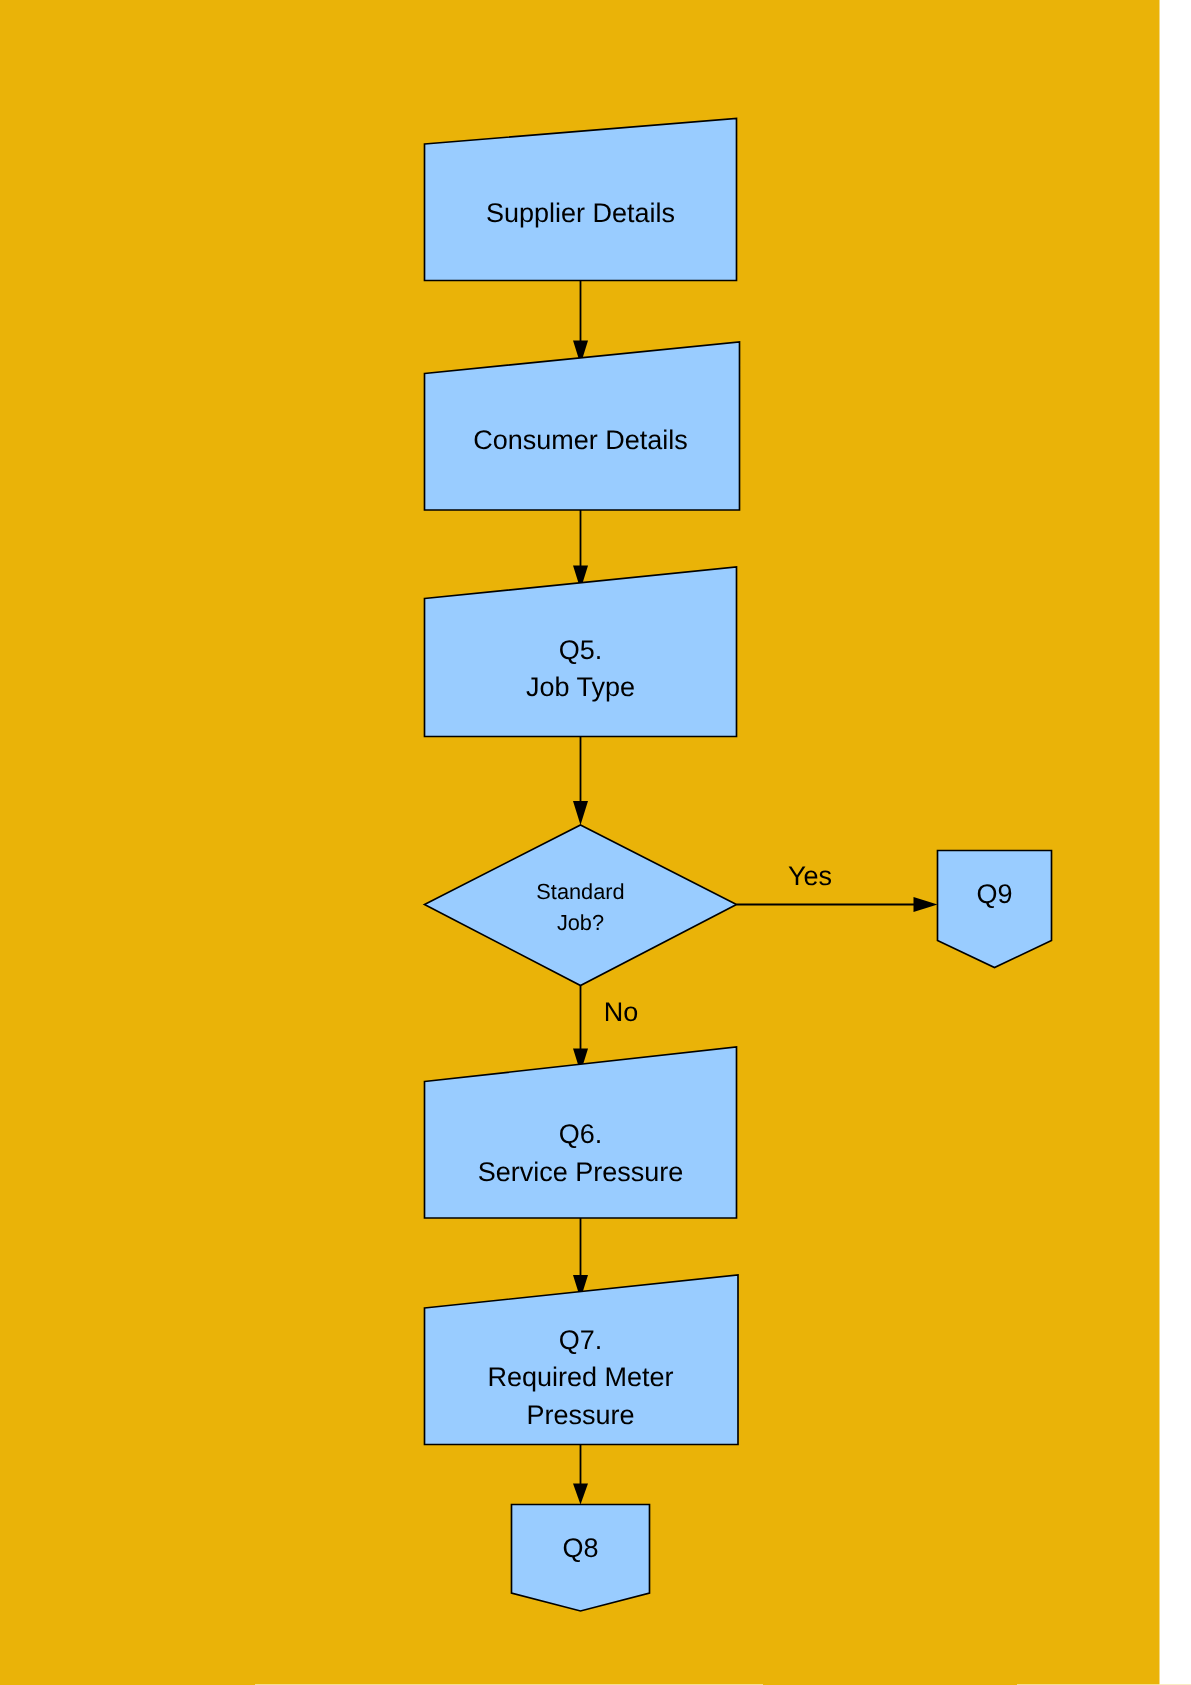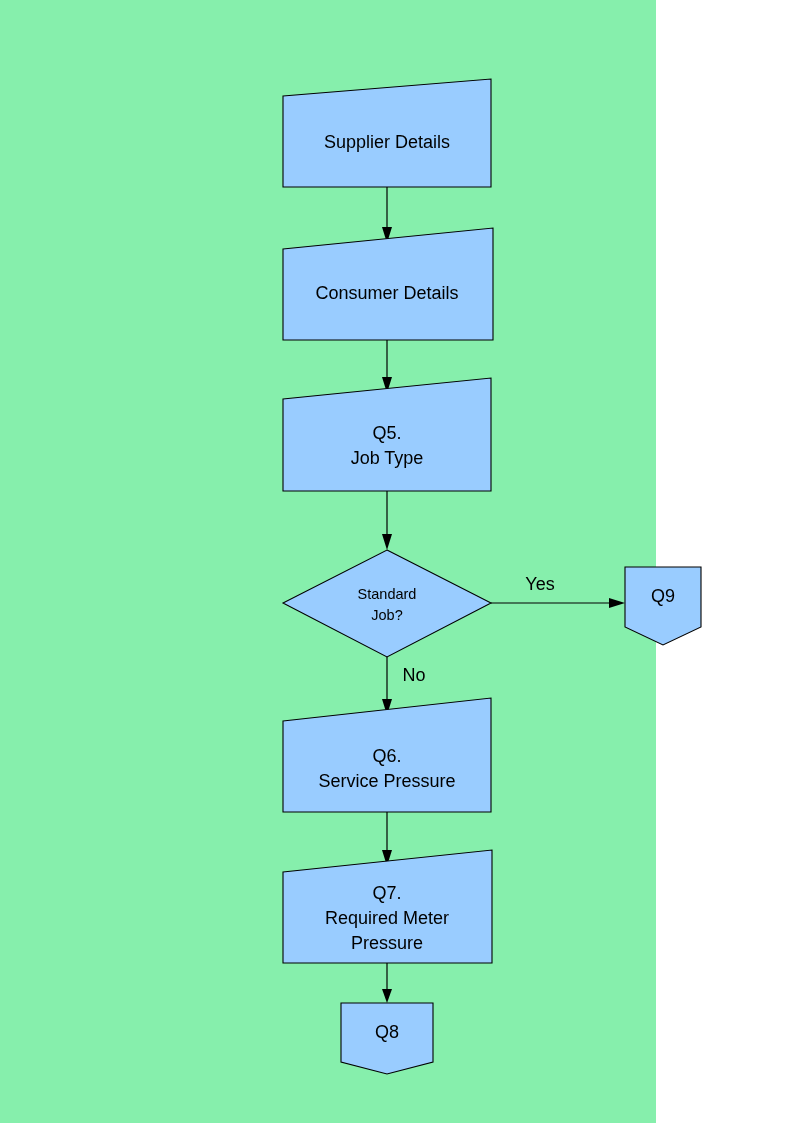--- a/index.html
+++ b/index.html
@@ -9,23 +9,23 @@
     background: #ffffff;
   }
   body {
     width: 794px;
     height: 1123px;
     overflow: hidden;
     font-family: "Liberation Sans", sans-serif;
   }
   #diagram-root {
     position: relative;
-    width: 656px;
+    width: 773px;
     height: 1123px;
-    background: #86efac;
+    background: #eab308;
     text-decoration: underline;
   }
   svg#flowchart-svg {
     display: block;
     width: 794px;
     height: 1123px;
   }
   .node-shape {
     fill: #99ccff;
     stroke: #000000;

